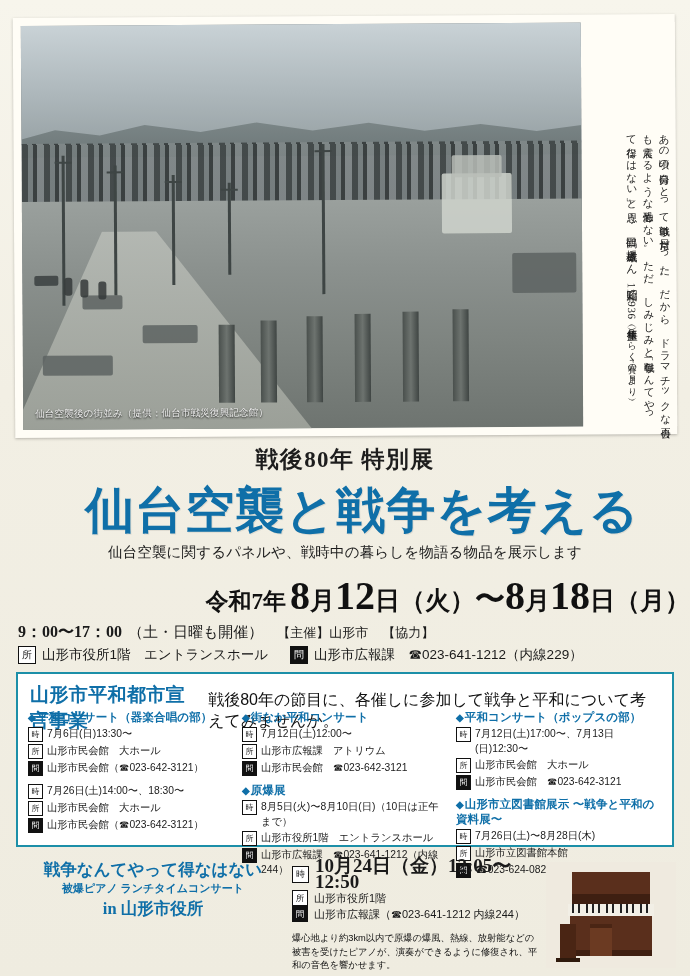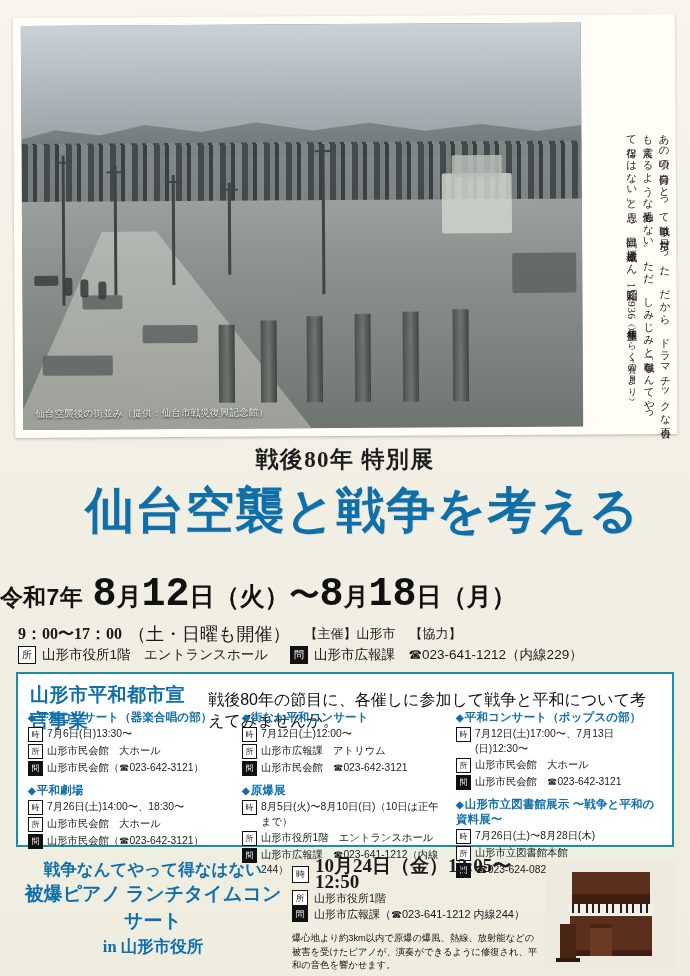--- a/index.html
+++ b/index.html
@@ -82,35 +82,35 @@
     font-family:Liberation Sans, sans-serif;
     font-size:49px;font-weight:bold;color:#0f6fa8;letter-spacing:.02em;
     text-shadow:1px 1px 0 rgba(0,0,0,.08);
     padding-left:35px;
   }
   .lead{
     position:absolute;left:0;right:0;top:543px;text-align:center;
     font-size:14.5px;color:#1d1d1d;letter-spacing:.01em;
   }
   .date-line{
-    position:absolute;left:0;right:16px;top:572px;text-align:left;
-    font-family:Liberation Mono, monospace;
+    position:absolute;left:0;right:0;top:572px;text-align:right;
+    font-family:Liberation Serif, serif;
     color:#111;white-space:nowrap;
   }
   .date-line .era{font-size:23px;font-weight:bold;}
   .date-line .big{font-size:40px;font-weight:bold;}
   .date-line .md{font-size:25px;font-weight:bold;}
   .date-line .tilde{font-size:30px;font-weight:bold;}
 
   .time-row{
     position:absolute;left:18px;right:10px;top:622px;
     display:flex;align-items:center;font-size:13px;
   }
   .time-row .t{font-family:"Liberation Serif",serif;font-size:16px;font-weight:bold;margin-right:6px;}
-  .time-row .paren{font-size:18px;margin-right:14px;}
+  .time-row .paren{font-size:15px;margin-right:14px;}
   .place-row{
     position:absolute;left:18px;right:18px;top:646px;
     display:flex;align-items:center;font-size:13.5px;
   }
   .sq{
     display:inline-flex;align-items:center;justify-content:center;
     width:16px;height:16px;border:1.4px solid #111;font-size:10px;margin-right:6px;
     flex:none;background:#fff;
   }
   .sq.dark{background:#111;color:#fff;border-color:#111;}
@@ -146,21 +146,21 @@
   .minisq.dark{background:#111;color:#fff;}
 
   
   .piano-sec{position:absolute;left:0;right:0;top:856px;height:120px;}
   .piano-title{
     position:absolute;left:18px;top:2px;width:270px;text-align:center;
     font-family:"Liberation Serif",serif;font-weight:bold;color:#0f6fa8;
     line-height:1.42;
   }
   .piano-title .r1{font-size:16.5px;}
-  .piano-title .r2{font-size:19px;}
+  .piano-title .r2{font-size:11px;}
   .piano-title .r3{font-size:16.5px;}
   .piano-info{position:absolute;left:292px;top:2px;width:246px;}
   .piano-info .row{display:flex;align-items:center;font-size:11px;line-height:16px;}
   .piano-info .time{font-family:"Liberation Serif",serif;font-size:19px;font-weight:bold;}
   .piano-note{
     position:absolute;left:292px;top:64px;width:250px;font-size:9.3px;line-height:13.5px;color:#111;margin-top:12px;
   }
   .piano-img{
     position:absolute;right:14px;top:6px;width:130px;height:106px;
   }
@@ -206,20 +206,21 @@
     </div>
 
     <div class="quote-panel">
       <div class="vtext"><span>あの頃の自分にとって戦争は日常だった。だから、</span><span>ドラマチックな再会も震えるような恐怖もない。</span><span>ただ、しみじみと</span><span>「戦争なんてやって得なはない」と思う。</span><span class="name">田鶴　援威雄さん　昭和11（1936）年生</span><span class="small">（情報誌りらく『賽の月』より）</span></div>
 
     </div>
   </div>
 
   <div class="sub-banner">戦後80年 特別展</div>
   <div class="main-title">仙台空襲と戦争を考える</div>
+  <div class="lead">仙台空襲に関するパネルや、戦時中の暮らしを物語る物品を展示します</div>
 
   <div class="date-line">
     <span class="era">令和7年</span>
     <span class="big">8</span><span class="md">月</span><span class="big">12</span><span class="md">日</span><span class="md">（火）</span><span class="tilde">〜</span><span class="big">8</span><span class="md">月</span><span class="big">18</span><span class="md">日</span><span class="md">（月）</span>
   </div>
 
   <div class="time-row">
     <span class="t">9：00〜17：00</span>
     <span class="paren">（土・日曜も開催）</span>
     <span>【主催】</span>
@@ -251,21 +252,20 @@
           <div class="line">
               <span class="minisq">所</span>
               <span>山形市民会館　大ホール</span>
             </div>
           <div class="line">
               <span class="minisq dark">問</span>
               <span>山形市民会館（☎023-642-3121）</span>
             </div>
         </div>
         <div class="item">
-          <div class="hd">平和劇場</div>
           <div class="line">
               <span class="minisq">時</span>
               <span>7月26日(土)14:00〜、18:30〜</span>
             </div>
           <div class="line">
               <span class="minisq">所</span>
               <span>山形市民会館　大ホール</span>
             </div>
           <div class="line">
               <span class="minisq dark">問</span>

